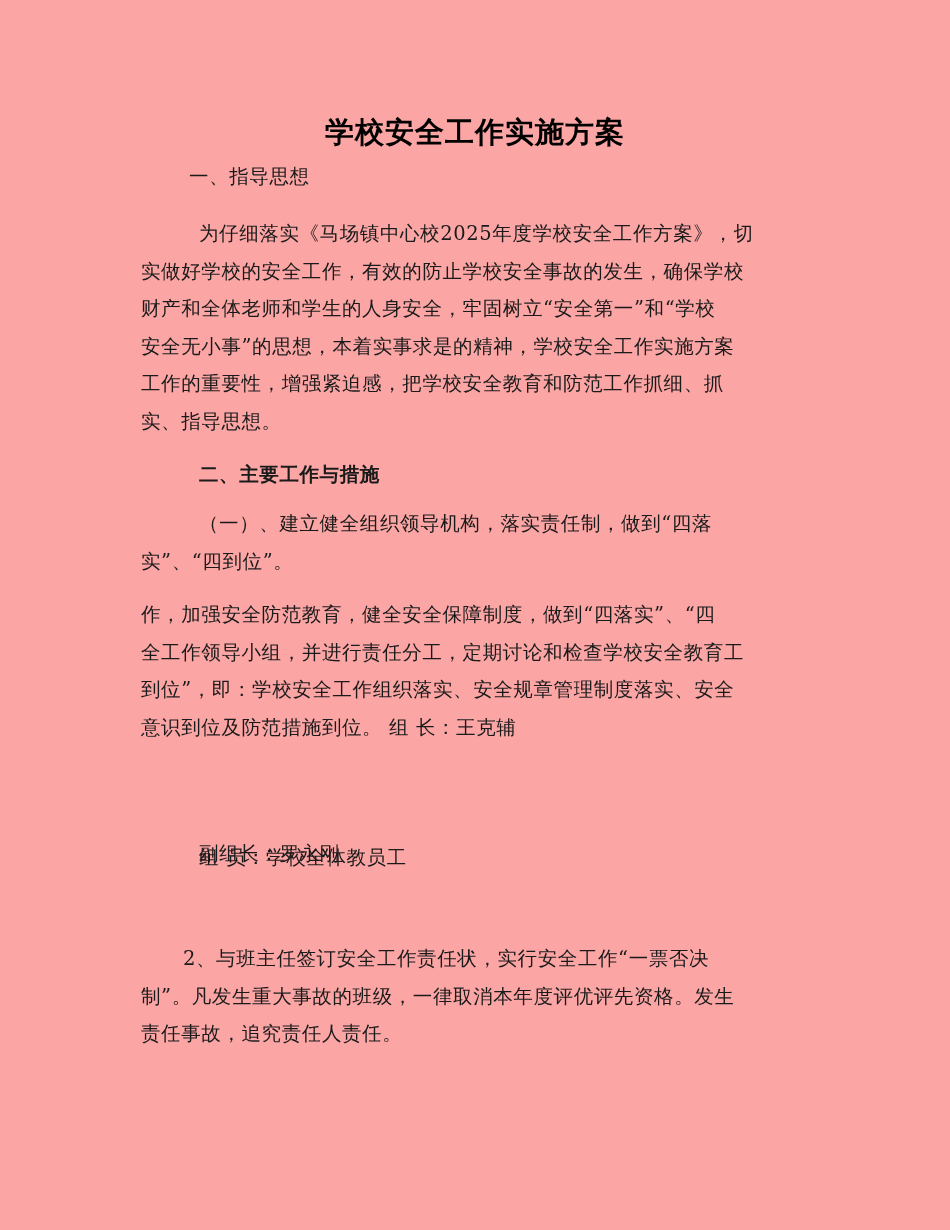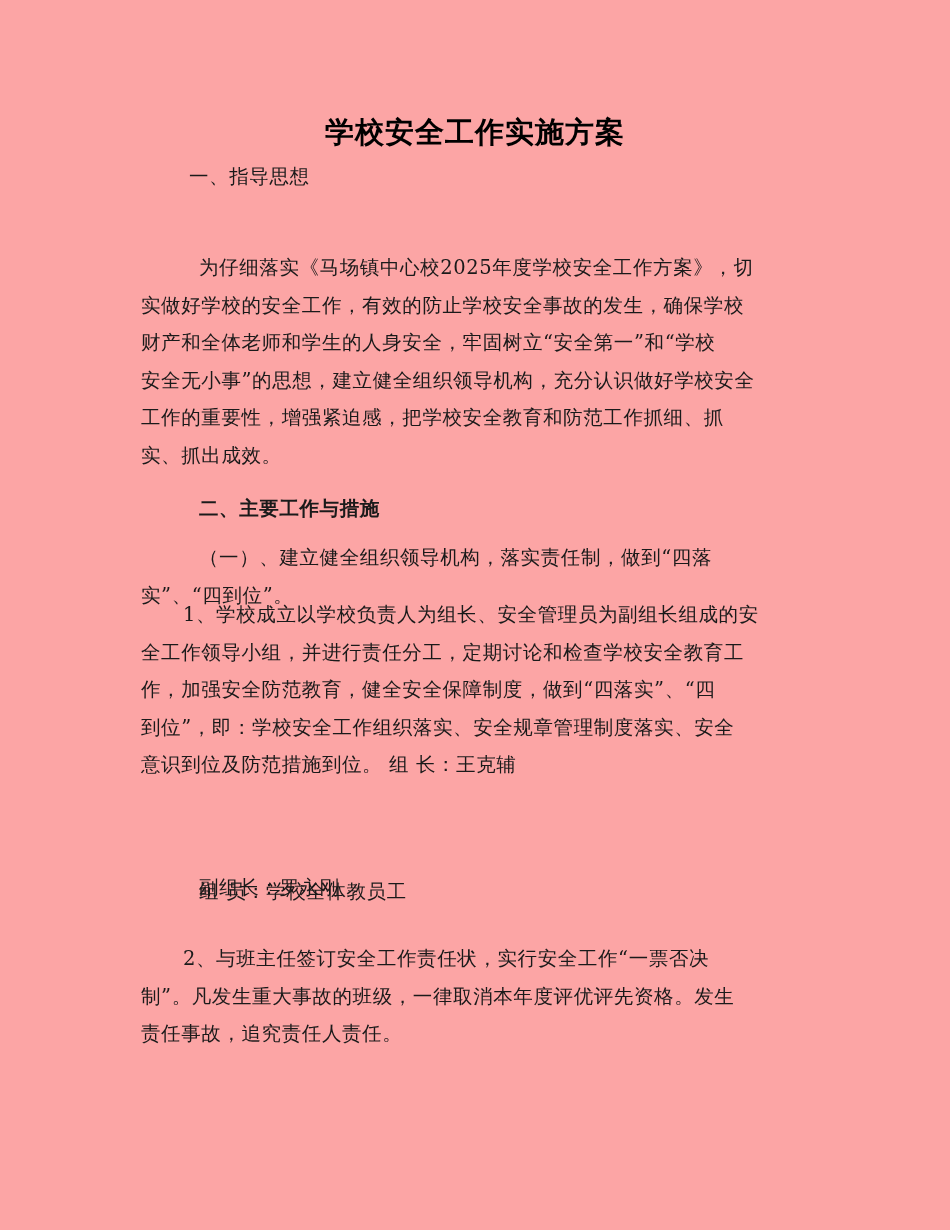--- a/index.html
+++ b/index.html
@@ -44,56 +44,55 @@
       line-height: 37.5px;
       letter-spacing: 0.6px;
       text-align: justify;
       color: #1a1a1a;
     }
     .line {
       display: block;
       white-space: nowrap;
     }
     .indent-1 { padding-left: 48px; }
-    .indent-2 { padding-left: 58px; margin-top: 34px; }
+    .indent-2 { padding-left: 58px; }
     .indent-4 { padding-left: 42px; }
   </style>
 </head>
 <body>
 
 <div class="page">
 
   <div class="title">学校安全工作实施方案</div>
 
   <div class="para" style="top:158px;">
     <span class="line indent-1">一、指导思想</span>
   </div>
 
   <div class="para" style="top:215px;">
     <span class="line indent-2">为仔细落实《马场镇中心校2025年度学校安全工作方案》，切</span>
     <span class="line">实做好学校的安全工作，有效的防止学校安全事故的发生，确保学校</span>
     <span class="line">财产和全体老师和学生的人身安全，牢固树立“安全第一”和“学校</span>
-    <span class="line">安全无小事”的思想，建立健全组织领导机构，充分认识做好学校安全</span>
+    <span class="line">安全无小事”的思想，本着实事求是的精神，学校安全工作实施方案</span>
     <span class="line">工作的重要性，增强紧迫感，把学校安全教育和防范工作抓细、抓</span>
-    <span class="line">实、抓出成效。</span>
+    <span class="line">实、指导思想。</span>
   </div>
 
   <div class="para" style="top:456px;font-weight:bold;">
     <span class="line indent-2">二、主要工作与措施</span>
   </div>
 
   <div class="para" style="top:505px;">
     <span class="line indent-2">（一）、建立健全组织领导机构，落实责任制，做到“四落</span>
     <span class="line">实”、“四到位”。</span>
   </div>
 
   <div class="para" style="top:596px;">
-    <span class="line indent-4">1、学校成立以学校负责人为组长、安全管理员为副组长组成的安</span>
+    <span class="line">作，加强安全防范教育，健全安全保障制度，做到“四落实”、“四</span>
     <span class="line">全工作领导小组，并进行责任分工，定期讨论和检查学校安全教育工</span>
-    <span class="line">作，加强安全防范教育，健全安全保障制度，做到“四落实”、“四</span>
     <span class="line">到位”，即：学校安全工作组织落实、安全规章管理制度落实、安全</span>
     <span class="line">意识到位及防范措施到位。 组 长：王克辅</span>
   </div>
 
   <div class="para" style="top:835px;">
     <span class="line indent-2">副组长：罗永刚</span>
   </div>
 
   <div class="para" style="top:839px;">
     <span class="line indent-2">组 员：学校全体教员工</span>

